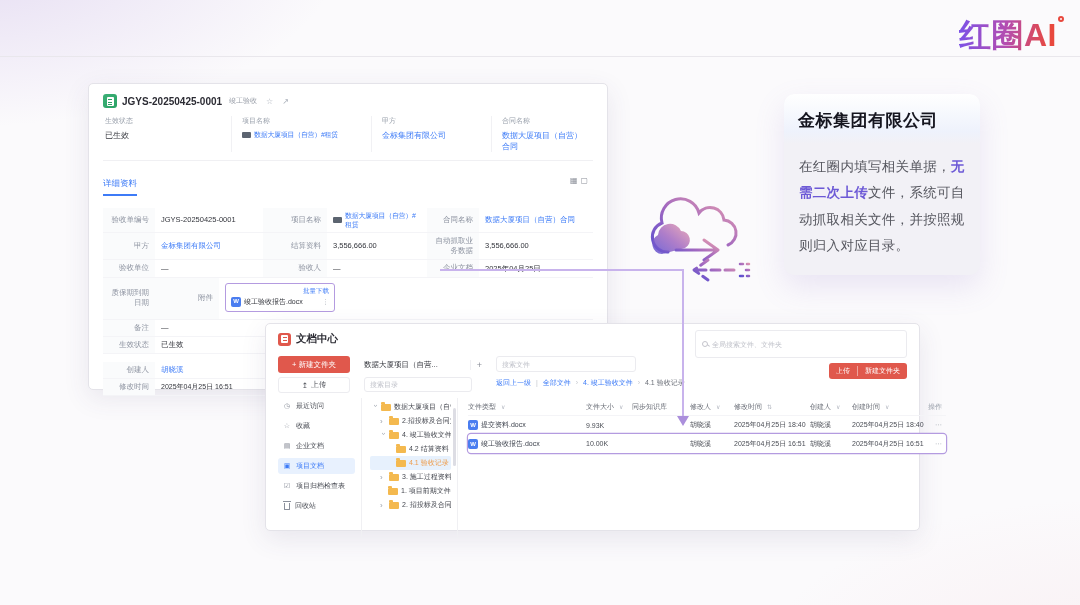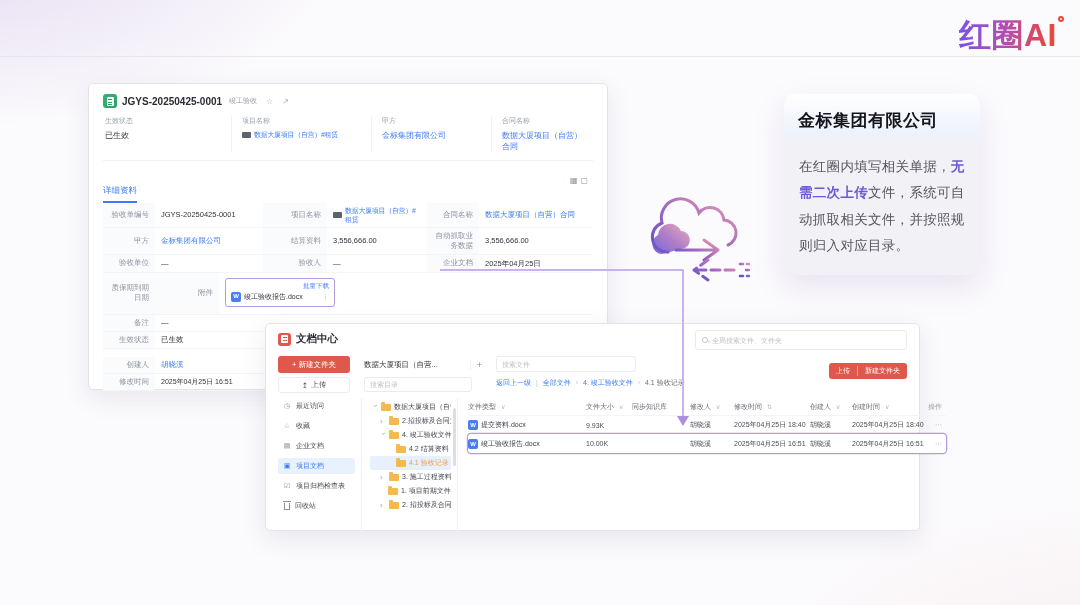--- a/index.html
+++ b/index.html
@@ -33,24 +33,24 @@
   .scol{padding:0 10px;min-height:30px}
   .scol+.scol{border-left:1px solid #f1f1f4}
   .scol:first-child{padding-left:2px;width:128px}
   .scol:nth-child(2){width:140px}
   .scol:nth-child(3){width:120px}
   .scol:nth-child(4){flex:1}
   .slabel{font-size:7px;color:#9aa1ac;margin-bottom:4px}
   .svalue{font-size:8px;color:#33353c;display:flex;align-items:center;gap:3px}
   .svalue.link{color:#3d7bf7}
   .mini-proj{display:inline-block;width:9px;height:6px;background:#5c6470;border-radius:1px;flex:none}
-  .tabrow{display:flex;align-items:center;margin-top:24px}
+  .tabrow{display:flex;align-items:center;margin-top:17px}
   .tab{font-size:8.5px;color:#3d7bf7;padding-bottom:4px;border-bottom:2px solid #3d7bf7}
   .gridicons{position:absolute;right:16px;top:92px;font-size:8px;color:#8b8f99;letter-spacing:3px}
-  .detail{}
+  .detail{margin-top:12px}
   .drow{display:flex;align-items:stretch;border-bottom:1px solid #f4f4f7}
   .dl{background:#fafbfc;color:#8d93a0;font-size:7.5px;display:flex;align-items:center;justify-content:flex-end;text-align:right;padding:3px 6px;line-height:1.35;flex:none}
   .dv{font-size:7.5px;color:#33353c;display:flex;align-items:center;gap:3px;padding:3px 6px;line-height:1.3;flex:none}
   .c1l{width:52px}.c1v{width:108px}.c2l{width:64px}.c2v{width:100px}.c3l{width:52px}.c3v{flex:1}
   .dv.link{color:#3d7bf7}
   .dv.tight{font-size:7px;letter-spacing:-.3px}
   .dgap{height:8px;border-bottom:none}
   .att-cell{position:relative;overflow:visible;align-items:flex-start;padding-top:5px}
   .att-box{width:110px;background:#fff;border:1px solid #b49be0;border-radius:3px;padding:3px 5px 4px;flex:none}
   .att-dl{display:block;text-align:right;font-size:6.5px;color:#3d7bf7}
@@ -61,21 +61,21 @@
   .cloud{position:absolute;left:638px;top:190px;z-index:15}
   .connector{position:absolute;left:0;top:0;z-index:40;pointer-events:none}
   
   .win2{left:265px;top:323px;width:655px;height:208px;z-index:20;padding:8px 12px}
   .w2-head{display:flex;align-items:center;gap:5px}
   .odoc{width:13px;height:13px;border-radius:3px;background:#e0584c;position:relative;flex:none}
   .odoc::before{content:"";position:absolute;inset:2.5px 3px;background:#fff;border-radius:1px}
   .odoc::after{content:"";position:absolute;left:4.5px;right:4.5px;top:4.5px;height:5px;
     background:repeating-linear-gradient(#e0584c 0 1px,transparent 1px 2.5px)}
   .w2-title{font-size:10.5px;font-weight:bold;color:#2b2b33}
-  .gsearch{position:absolute;right:12px;top:6px;width:212px;height:20px;border:1px solid #ebebef;border-radius:3px;display:flex;align-items:center;gap:4px;padding:0 6px;background:#fff}
+  .gsearch{position:absolute;right:12px;top:6px;width:212px;height:28px;border:1px solid #ebebef;border-radius:3px;display:flex;align-items:center;gap:4px;padding:0 6px;background:#fff}
   .mag{width:6px;height:6px;border:1px solid #c4c4cc;border-radius:50%;position:relative;flex:none}
   .mag::after{content:"";position:absolute;width:3px;height:1px;background:#c4c4cc;right:-3px;bottom:0;transform:rotate(40deg)}
   .gsearch input,.sinput input{border:none;outline:none;width:100%;font-size:7px;color:#555;background:transparent;font-family:inherit}
   .gsearch input::placeholder,.sinput input::placeholder{color:#c0c2ca}
   .toolbar{position:relative;margin-top:10px;height:38px}
   .btn-red{width:72px;height:17px;background:#e0584c;border-radius:3px;color:#fff;font-size:7.5px;display:flex;align-items:center;justify-content:center;gap:2px}
   .btn-up{width:72px;height:16px;margin-top:4px;border:1px solid #ececf0;border-radius:3px;color:#4a4d55;font-size:7.5px;display:flex;align-items:center;justify-content:center;gap:3px;background:#fff}
   .selwrap{position:absolute;left:86px;top:0;width:118px}
   .selector{display:flex;align-items:center;font-size:7.5px;color:#33353c;height:17px}
   .sel-plus{margin-left:auto;color:#8b8f99;font-size:9px;padding-left:6px;border-left:1px solid #f0f0f3}

